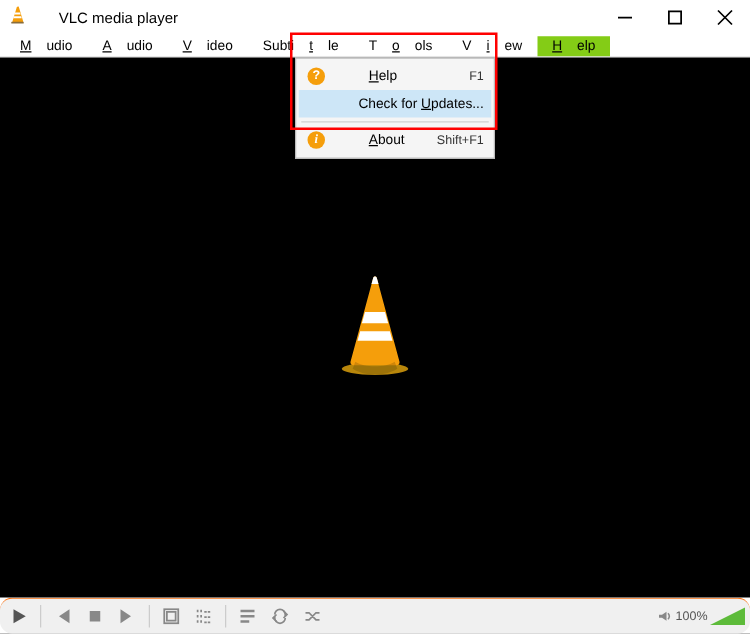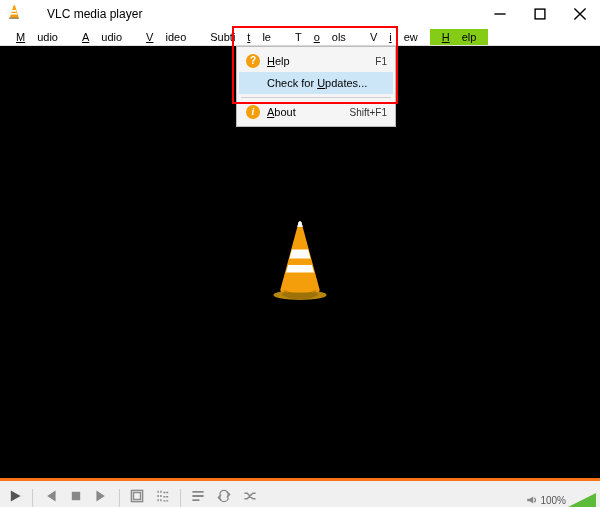--- a/index.html
+++ b/index.html
@@ -12,32 +12,32 @@
   .titlebar-btn { width: 40px; height: 28px; display: flex; align-items: center; justify-content: center; font-size: 11px; color: #000; }
 
   .menubar { height: 18px; display: flex; align-items: center; padding-left: 4px; background: #fff; border-bottom: 1px solid #e0e0e0; font-size: 11px; }
   .menubar span { padding: 2px 6px; cursor: default; }
   .menubar span.open { background: #84cc16; }
   .mnkey { text-decoration: underline; }
 
   .video-area { width: 600px; height: 432px; background: #000; position: relative; display:flex; align-items:center; justify-content:center; }
   .cone-wrap { width: 70px; }
 
-  .controls { height: 29px; background: #f0f0f0; display: flex; align-items: flex-end; padding: 0 4px; gap: 4px; border-top:3px solid #f97316; }
+  .controls { height: 29px; background: #f0f0f0; display: flex; align-items: center; padding: 0 4px; gap: 4px; border-top:1px solid #f97316;border-radius:10px; }
   .ctrl-btn { width: 22px; height: 22px; display:flex; align-items:center; justify-content:center; color:#555; font-size:12px; }
   .ctrl-sep { width:1px; height:18px; background:#ccc; margin:0 2px; }
   .spacer { flex:1; }
   .vol { display:flex; align-items:center; gap:2px; font-size:10px; color:#555; }
   .vol-tri { width:0; height:0; border-style:solid; border-width:0 0 14px 28px; border-color:transparent transparent #5dbb3a transparent; }
 
   .help-menu { position:absolute; left:236px; top:46px; width:160px; background:#f5f5f5; border:1px solid #bcbcbc; box-shadow:2px 2px 4px rgba(0,0,0,0.25); padding:3px 2px; z-index:50; }
   .help-menu .row { height:22px; display:flex; align-items:center; padding:0 6px 0 6px; font-size:11px; gap:6px; }
   .help-menu .row.hi { background:#cde6f7; }
   .help-menu .ico { width:16px; height:16px; display:flex; align-items:center; justify-content:center; font-size:11px; font-weight:bold; }
-  .help-menu .lbl { flex:1; white-space:nowrap; }
+  .help-menu .lbl { flex:1; white-space:nowrap;margin-left:28px; }
   .help-menu .sc  { font-size:10px; color:#333; }
   .help-menu .sepline { height:1px; background:#d0d0d0; margin:3px 2px; }
   .orange-q { color:#fff; background:#f59e0b; border-radius:50%; width:14px; height:14px; line-height:14px; text-align:center; font-size:10px; }
   .orange-i { color:#fff; background:#f59e0b; border-radius:50%; width:14px; height:14px; line-height:14px; text-align:center; font-size:10px; font-style:italic; font-family:Georgia, serif; }
 
   .annot-box { position:absolute; left:232px; top:26px; width:166px; height:78px; border:2px solid #ff0000; pointer-events:none; z-index:60; }
 
   svg.icon { width:14px; height:14px; }
 </style>
 </head>

